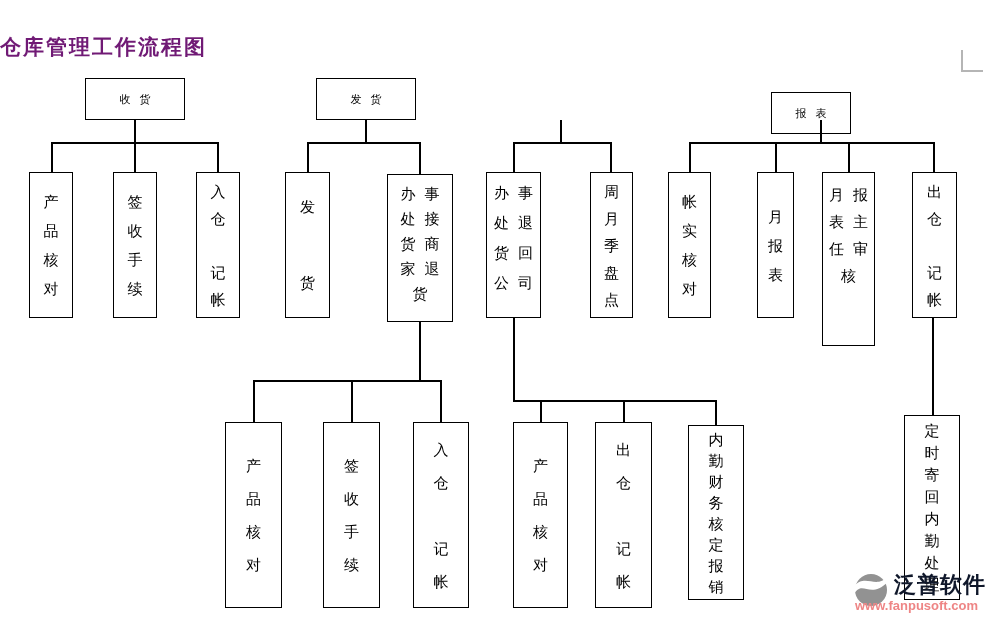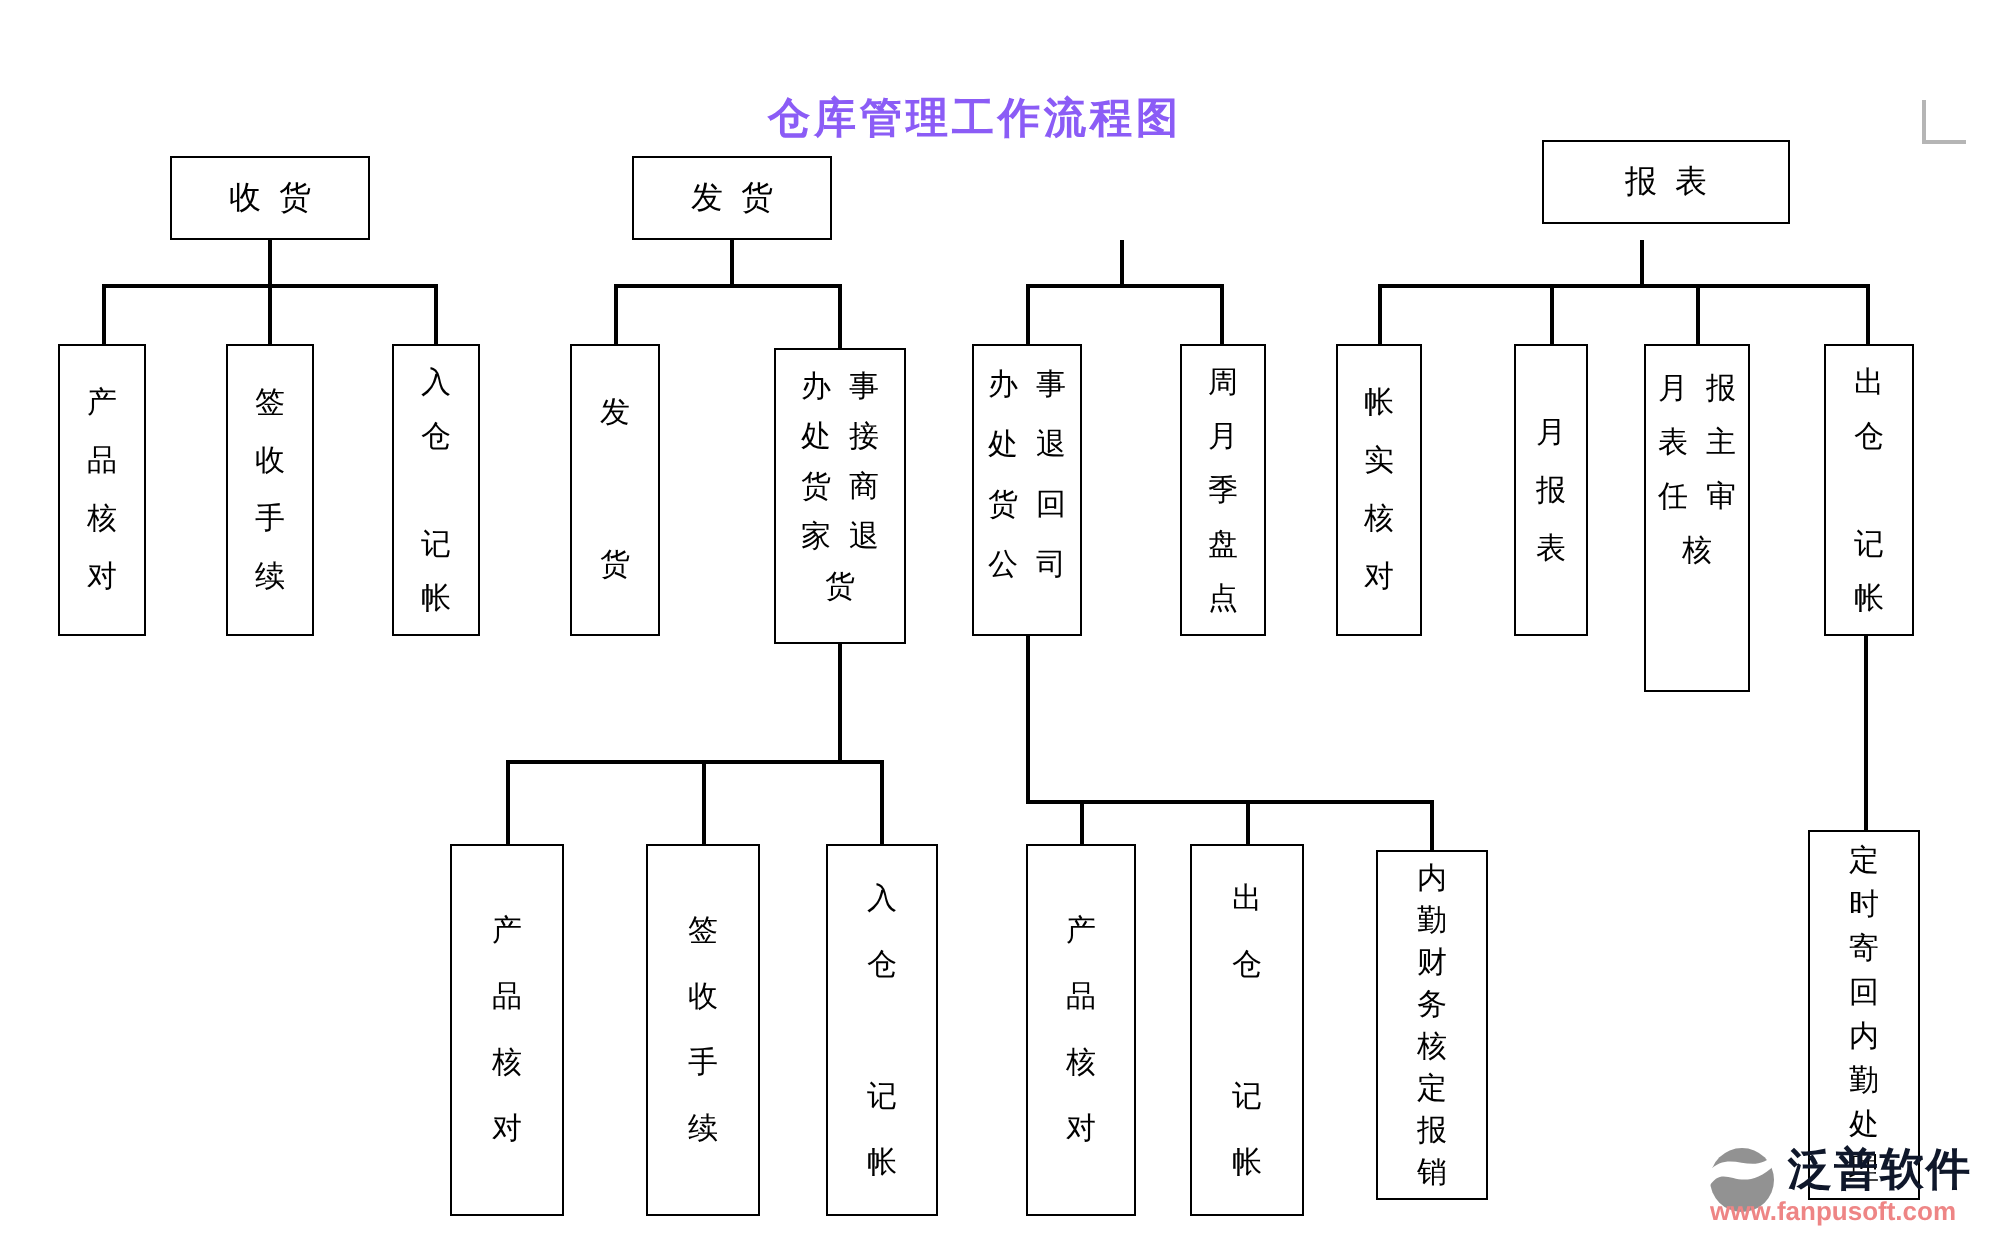--- a/index.html
+++ b/index.html
@@ -1,50 +1,50 @@
 <!DOCTYPE html>
 <html><head>
 <meta charset="utf-8">
 <style>
   html,body{margin:0;padding:0;background:#fff;}
   #stage{
     position:relative;width:996px;height:617px;background:#ffffff;overflow:hidden;
     font-family:"Liberation Sans",sans-serif;color:#000;
   }
   #title{
-    position:absolute;left:0;top:33px;width:975px;text-align:center;
-    font-size:21px;font-weight:bold;color:#8b5cf6;letter-spacing:2px;margin-top:12px;
+    position:absolute;left:0;top:33px;width:975px;
+    font-size:21px;font-weight:bold;color:#701a75;letter-spacing:2px;
   }
   .box{
     position:absolute;border:1.5px solid #000;box-sizing:border-box;
     display:flex;align-items:center;justify-content:center;text-align:center;
     font-size:15px;white-space:pre;background:#fff;
   }
-  .hdr{font-size:16px;letter-spacing:9px;padding-left:9px;}
+  .hdr{font-size:11px;letter-spacing:9px;padding-left:9px;}
   .rows{letter-spacing:9px;padding-left:9px;align-items:flex-start;}
   .ln{position:absolute;background:#000;}
   .corner{position:absolute;background:#b5b5b5;}
   #watermark{position:absolute;left:852px;top:570px;width:142px;height:46px;z-index:5;}
   #wm-brand{position:absolute;left:42px;top:0;font-size:22px;font-weight:bold;color:#0f172a;letter-spacing:1px;}
   #wm-url{position:absolute;left:3px;top:28px;font-size:13px;font-weight:bold;color:#ee8585;}
   #wm-logo{position:absolute;left:2px;top:3px;}
 </style>
 </head>
 <body>
 
 <div id="stage">
 
   <div id="title">仓库管理工作流程图</div>
 
   <div class="corner" style="left:961px;top:50px;width:2px;height:22px;"></div>
   <div class="corner" style="left:961px;top:70px;width:22px;height:2px;"></div>
 
   <div class="box hdr" style="left:85px;top:78px;width:100px;height:42px;">收货</div>
   <div class="box hdr" style="left:316px;top:78px;width:100px;height:42px;">发货</div>
-  <div class="box hdr" style="left:771px;top:70px;width:124px;height:42px;">报表</div>
+  <div class="box hdr" style="left:771px;top:92px;width:80px;height:42px;">报表</div>
 
   <div class="ln" style="left:134px;top:120px;width:1.5px;height:22px;"></div>
   <div class="ln" style="left:365px;top:120px;width:1.5px;height:22px;"></div>
   <div class="ln" style="left:560px;top:120px;width:1.5px;height:22px;"></div>
   <div class="ln" style="left:820px;top:120px;width:1.5px;height:22px;"></div>
 
   <div class="ln" style="left:51px;top:142px;width:167px;height:1.5px;"></div>
   <div class="ln" style="left:307px;top:142px;width:113px;height:1.5px;"></div>
   <div class="ln" style="left:513px;top:142px;width:98px;height:1.5px;"></div>
   <div class="ln" style="left:689px;top:142px;width:245px;height:1.5px;"></div>

